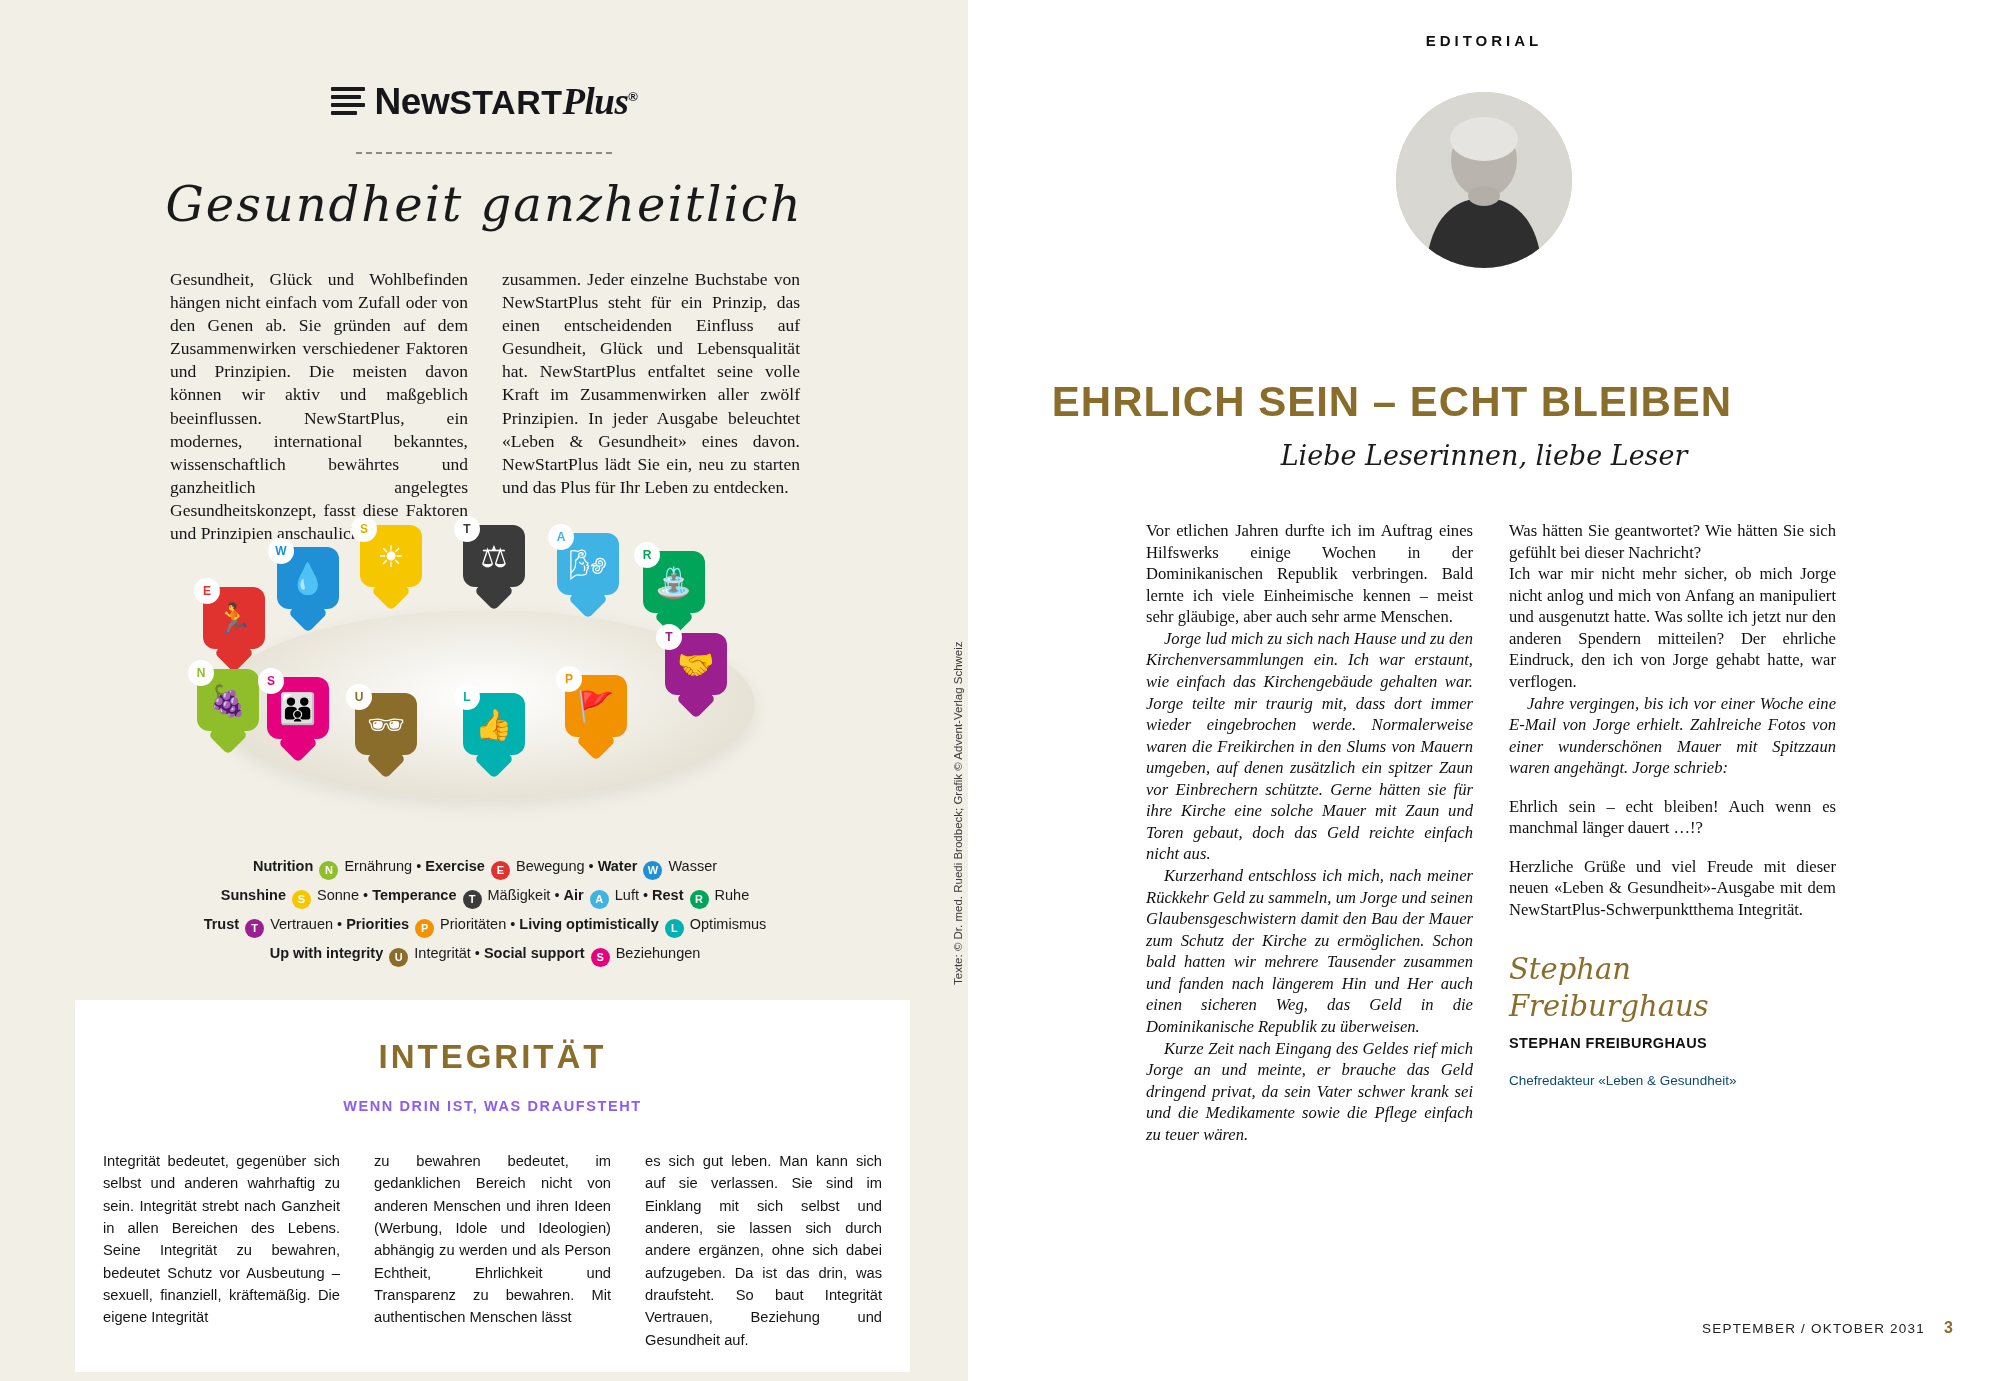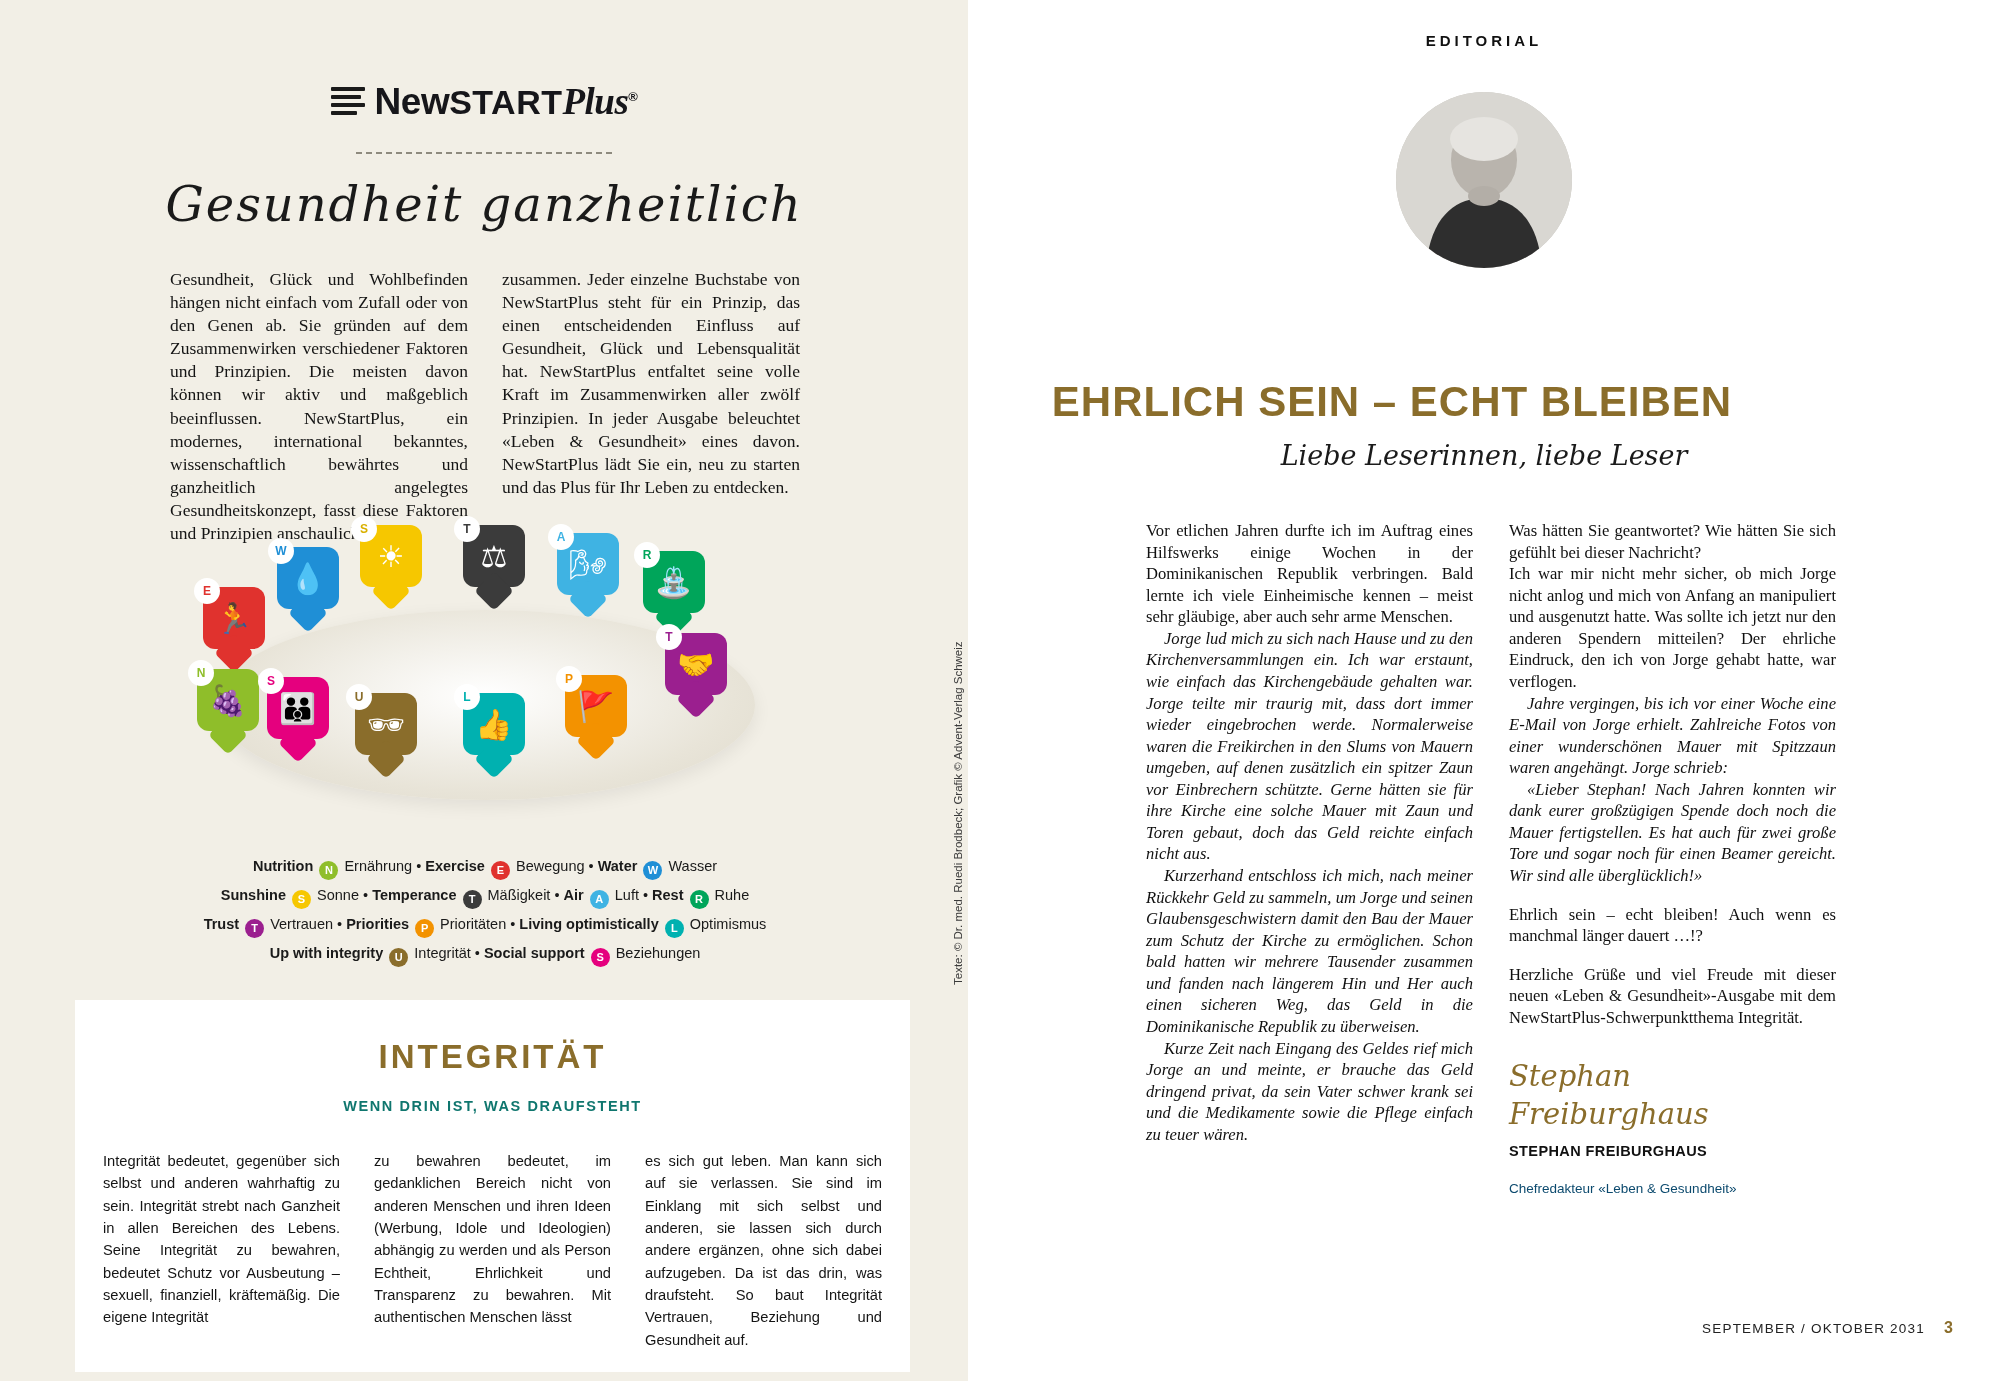--- a/index.html
+++ b/index.html
@@ -58,21 +58,21 @@
   .legend{position:absolute;left:170px;top:852px;width:630px;text-align:center;
     font-family:"Liberation Sans",sans-serif;font-size:14.5px;color:#1a1a1a;line-height:2.0;}
   .legend b{font-weight:bold;}
   .badge{display:inline-flex;align-items:center;justify-content:center;width:19px;height:19px;border-radius:50%;
     color:#fff;font-size:11px;font-weight:bold;vertical-align:-3px;margin:0 2px;}
 
   .box{position:absolute;left:75px;top:1000px;width:835px;height:372px;background:#fff;}
   .box h2{margin:0;padding:38px 0 0 0;text-align:center;font-family:"Liberation Sans",sans-serif;
     font-size:33px;letter-spacing:3px;color:#8a6d2b;font-weight:bold;}
   .box h3{margin:0;padding:22px 0 0 0;text-align:center;font-family:"Liberation Sans",sans-serif;
-    font-size:14.5px;letter-spacing:1.6px;color:#0f766e;font-weight:bold;}
+    font-size:14.5px;letter-spacing:1.6px;color:#8b5cf6;font-weight:bold;}
   .box-cols{display:flex;gap:34px;padding:36px 28px 0 28px;}
   .box-cols .c{width:245px;font-family:"Liberation Sans",sans-serif;font-size:14.7px;line-height:1.52;color:#141414;text-align:justify;}
 
   .credit{position:absolute;left:952px;top:985px;width:300px;transform:rotate(-90deg);transform-origin:0 0;
     font-family:"Liberation Sans",sans-serif;font-size:11.5px;color:#3a3a3a;white-space:nowrap;}
 
   
   .right-page{position:absolute;left:968px;top:0;width:1032px;height:1381px;background:#fff;}
   .eyebrow{position:absolute;left:0;top:32px;width:1032px;text-align:center;
     font-family:"Liberation Sans",sans-serif;font-size:15px;font-weight:bold;letter-spacing:4px;color:#111;}
@@ -259,21 +259,20 @@
       <div class="c">
         <p>Vor etlichen Jahren durfte ich im Auftrag eines Hilfswerks einige Wochen in der Dominikanischen Republik verbringen. Bald lernte ich viele Einheimische kennen – meist sehr gläubige, aber auch sehr arme Menschen.</p>
         <p class="ind">Jorge lud mich zu sich nach Hause und zu den Kirchenversammlungen ein. Ich war erstaunt, wie einfach das Kirchengebäude gehalten war. Jorge teilte mir traurig mit, dass dort immer wieder eingebrochen werde. Normalerweise waren die Freikirchen in den Slums von Mauern umgeben, auf denen zusätzlich ein spitzer Zaun vor Einbrechern schützte. Gerne hätten sie für ihre Kirche eine solche Mauer mit Zaun und Toren gebaut, doch das Geld reichte einfach nicht aus.</p>
         <p class="ind">Kurzerhand entschloss ich mich, nach meiner Rückkehr Geld zu sammeln, um Jorge und seinen Glaubensgeschwistern damit den Bau der Mauer zum Schutz der Kirche zu ermöglichen. Schon bald hatten wir mehrere Tausender zusammen und fanden nach längerem Hin und Her auch einen sicheren Weg, das Geld in die Dominikanische Republik zu überweisen.</p>
         <p class="ind">Kurze Zeit nach Eingang des Geldes rief mich Jorge an und meinte, er brauche das Geld dringend privat, da sein Vater schwer krank sei und die Medikamente sowie die Pflege einfach zu teuer wären.</p>
       </div>
       <div class="c">
         <p>Was hätten Sie geantwortet? Wie hätten Sie sich gefühlt bei dieser Nachricht?</p>
         <p>Ich war mir nicht mehr sicher, ob mich Jorge nicht anlog und mich von Anfang an manipuliert und ausgenutzt hatte. Was sollte ich jetzt nur den anderen Spendern mitteilen? Der ehrliche Eindruck, den ich von Jorge gehabt hatte, war verflogen.</p>
         <p class="ind">Jahre vergingen, bis ich vor einer Woche eine E-Mail von Jorge erhielt. Zahlreiche Fotos von einer wunderschönen Mauer mit Spitzzaun waren angehängt. Jorge schrieb:</p>
-        <p class="ind">«Lieber Stephan! Nach Jahren konnten wir dank eurer großzügigen Spende doch noch die Mauer fertigstellen. Es hat auch für zwei große Tore und sogar noch für einen Beamer gereicht. Wir sind alle überglücklich!»</p>
         <p class="gap">Ehrlich sein – echt bleiben! Auch wenn es manchmal länger dauert …!?</p>
         <p class="gap">Herzliche Grüße und viel Freude mit dieser neuen «Leben &amp; Gesundheit»-Ausgabe mit dem NewStartPlus-Schwerpunktthema Integrität.</p>
         <div class="sig">Stephan Freiburghaus</div>
         <div class="sig-name">STEPHAN FREIBURGHAUS</div>
         <div class="sig-role">Chefredakteur «Leben &amp; Gesundheit»</div>
       </div>
     </div>
 
     <div class="footer">
       <span>SEPTEMBER / OKTOBER 2031</span>

